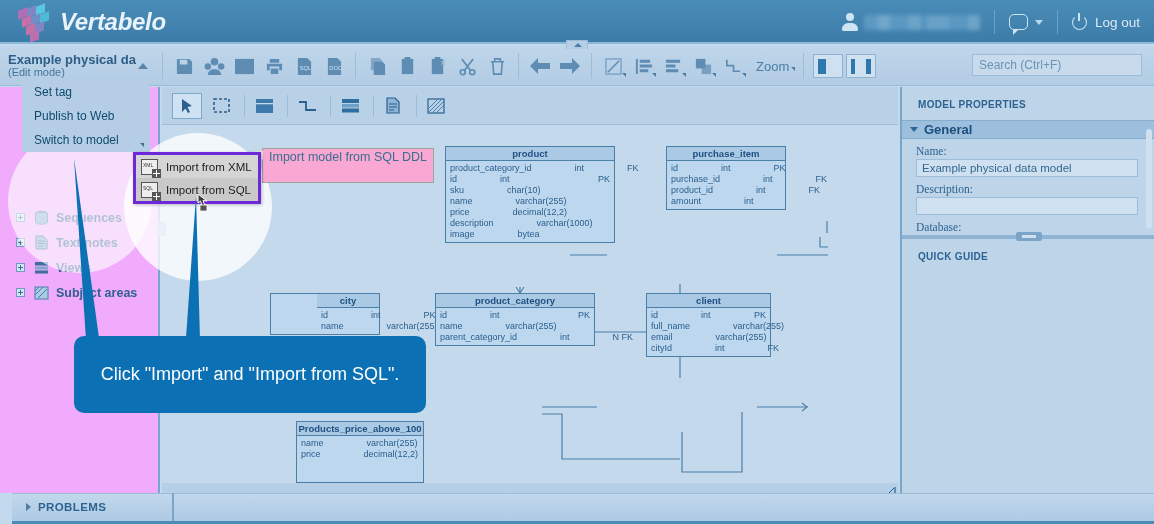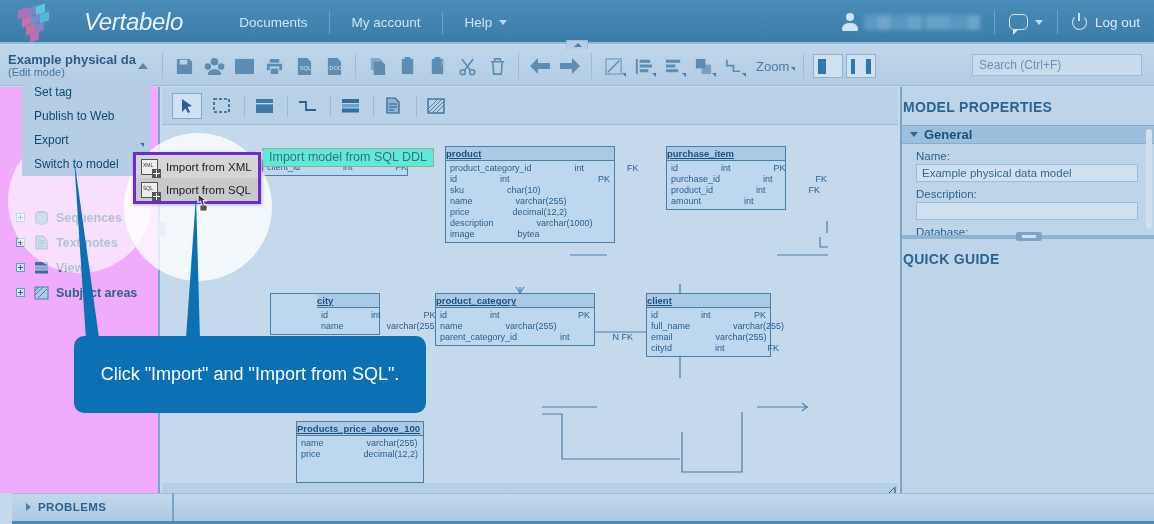--- a/index.html
+++ b/index.html
@@ -14,21 +14,21 @@
   
   #header{
     position:absolute; left:0; top:0; width:1154px; height:44px;
     background:linear-gradient(#4a8cb8,#3b7ba8);
     display:flex; align-items:center;
   }
   #header:after{content:"";position:absolute;left:0;bottom:0;width:100%;height:2px;background:#8fb9d6;}
   .logo-wrap{display:flex;align-items:center;margin-left:14px;}
   .logo-mark{width:38px;height:34px;position:relative;margin-right:8px;}
   .logo-mark i{position:absolute;display:block;width:9px;height:9px;transform:skewY(-20deg);}
-  .brand{color:#e8f2fa;font-size:24px;font-weight:normal;font-style:italic;letter-spacing:-.3px;margin-left:24px;}
+  .brand{color:#e8f2fa;font-size:24px;font-weight:bold;font-style:italic;letter-spacing:-.3px;}
   .nav{display:flex;align-items:center;margin-left:34px;height:26px;}
   .nav a{color:#cfe4f3;font-size:13.5px;text-decoration:none;padding:0 22px;position:relative;}
   .nav a+a:before{content:"";position:absolute;left:0;top:-3px;height:22px;width:1px;background:#6ba2c6;}
   .caret{display:inline-block;width:0;height:0;border-left:4px solid transparent;border-right:4px solid transparent;border-top:5px solid #bcd9ec;margin-left:7px;vertical-align:2px;}
   .hdr-right{margin-left:auto;display:flex;align-items:center;height:30px;padding-right:14px;}
   .usr-ico{width:16px;height:18px;position:relative;margin-right:6px;}
   .usr-ico b{position:absolute;left:4px;top:0;width:8px;height:8px;border-radius:50%;background:#cfe4f3;}
   .usr-ico i{position:absolute;left:0;bottom:0;width:16px;height:8px;border-radius:8px 8px 2px 2px;background:#cfe4f3;}
   .blurred{width:116px;height:15px;background:
      linear-gradient(90deg,#5f9cc4 0 14px,#74a9cd 14px 26px,#5d9ac2 26px 44px,#6ea5ca 44px 58px,
@@ -72,38 +72,38 @@
 
   
   #canvas{position:absolute;left:162px;top:87px;width:736px;height:406px;background:#c5d9ec;overflow:hidden;}
   #canvastools{position:absolute;left:0;top:0;width:736px;height:38px;background:#b9d1e7;border-bottom:1px solid #9dbcd8;display:flex;align-items:center;padding-left:10px;}
   .ctool{width:30px;height:26px;margin-right:4px;display:flex;align-items:center;justify-content:center;border:1px solid transparent;}
   .ctool.sel{background:#cfe2f3;border-color:#7fa9cb;}
   .cs{width:1px;height:22px;background:#9dbcd8;margin:0 4px;}
 
   
   .dbtable{position:absolute;border:1px solid #4a7fa8;background:#bdd7ee;}
-  .dbhdr{height:14px;background:#a9c9e4;border-bottom:1px solid #4a7fa8;text-align:left;color:#1f5080;font-size:9.5px;font-weight:bold;line-height:13px;text-decoration:underline;}
+  .dbhdr{height:14px;background:#a9c9e4;border-bottom:1px solid #4a7fa8;text-align:center;color:#1f5080;font-size:9.5px;font-weight:bold;line-height:13px;}
   .dbrow{display:flex;height:11px;font-size:9px;color:#2a5f8e;line-height:11px;padding:0 4px;gap:43px;}
   .c1{flex:1;white-space:nowrap;}
   .c2{width:72px;white-space:nowrap;}
   .c3{width:26px;text-align:right;white-space:nowrap;}
   .dbbody{padding:2px 0;}
   .vwempty{height:20px;}
   svg.links{position:absolute;left:0;top:0;width:736px;height:406px;pointer-events:none;}
   .scroll-h{position:absolute;left:0;bottom:0;height:10px;width:736px;background:#b5cfe6;}
   .corner{position:absolute;right:2px;bottom:1px;width:10px;height:10px;}
 
   
   #rightpanel{position:absolute;left:900px;top:87px;width:254px;height:406px;background:#bdd4e9;border-left:2px solid #7ba5c8;}
-  .rp-title{color:#2d6391;font-size:14px;font-weight:bold;padding:12px 0 10px 1px;letter-spacing:.3px;}
+  .rp-title{color:#2d6391;font-size:10px;font-weight:bold;padding:12px 0 10px 16px;letter-spacing:.3px;}
   .rp-sec{background:#9cbfdd;border-top:1px solid #86acce;border-bottom:1px solid #86acce;height:19px;display:flex;align-items:center;padding-left:8px;}
   .rp-sec span{color:#1d4f7c;font-size:13px;font-weight:bold;}
   .rp-arrow{width:0;height:0;border-left:4px solid transparent;border-right:4px solid transparent;border-top:5px solid #2d6391;margin-right:6px;}
-  .rp-lbl{color:#2f6290;font-size:11.5px;padding:6px 16px 2px 14px;}
+  .rp-lbl{color:#2f6290;font-size:11.5px;padding:6px 16px 2px 14px;font-family:Liberation Serif, serif;}
   .rp-inp{margin:0 16px 0 14px;height:18px;background:#cfe0f0;border:1px solid #9cbdd9;color:#35688f;font-size:11.5px;line-height:17px;padding:0 5px;}
   .rp-split{position:absolute;left:0;top:148px;width:254px;height:4px;background:#8fb3d2;}
   .rp-grip{position:absolute;left:114px;top:-3px;width:26px;height:9px;background:#7ba5c8;border-radius:2px;}
   .rp-grip:after{content:"";position:absolute;left:6px;top:3px;width:14px;height:3px;background:#cfe0f0;}
   .rp-scroll{position:absolute;right:2px;top:42px;width:6px;height:100px;background:#cfe0f0;border-radius:3px;}
 
   
   #footer{position:absolute;left:12px;top:493px;width:1148px;height:31px;background:linear-gradient(#c2d8ec,#abc8e3);}
   #footer:before{content:"";position:absolute;left:0;top:0;width:1154px;height:1px;background:#9dbcd8;}
   #footer:after{content:"";position:absolute;left:0;bottom:0;width:1154px;height:3px;background:#4a8cb8;}
@@ -118,21 +118,21 @@
   .mi.hl{background:#a8c5de;}
   .mi .sub-arr{position:absolute;right:6px;bottom:5px;width:0;height:0;border-left:4px solid transparent;border-top:4px solid #3b6e99;}
   #submenu{position:absolute;left:133px;top:152px;width:128px;background:#d5d5d5;border:3px solid #6d28d9;z-index:32;box-shadow:1px 1px 3px rgba(0,0,0,.25);}
   .smi{height:23px;display:flex;align-items:center;padding-left:5px;color:#222;font-size:11.5px;}
   .smi.hl{background:#c9c9c9;}
   .smi .fico{width:17px;height:16px;border:1.4px solid #555;margin-right:8px;position:relative;background:#eee;}
   .smi .fico em{position:absolute;left:1px;top:2px;font-style:normal;font-size:5px;color:#333;font-family:"Liberation Sans",sans-serif;}
   .smi .fico b{position:absolute;right:-4px;bottom:-4px;width:9px;height:9px;background:#555;}
   .smi .fico b:before{content:"";position:absolute;left:1px;top:4px;width:7px;height:1.5px;background:#fff;}
   .smi .fico b:after{content:"";position:absolute;left:3.7px;top:1px;width:1.5px;height:7px;background:#fff;}
-  #tooltip{position:absolute;left:262px;top:148px;height:19px;background:#5eead4;border:1px solid #9aa79a;color:#3b6e8c;font-size:12.5px;line-height:17px;padding:0 6px;z-index:31;}
+  #tooltip{position:absolute;left:262px;top:148px;height:35px;background:#f9a8d4;border:1px solid #9aa79a;color:#3b6e8c;font-size:12.5px;line-height:17px;padding:0 6px;z-index:31;}
   #tooltip:before{content:"";position:absolute;left:-9px;top:2px;border-top:9px solid #e8e6cf;border-left:9px solid transparent;}
   #cursor{position:absolute;left:194px;top:193px;z-index:40;}
 
   
   #spot{position:absolute;left:8px;top:129px;width:144px;height:144px;border-radius:50%;background:rgba(255,255,255,.62);z-index:25;pointer-events:none;}
   #spot2{position:absolute;left:124px;top:133px;width:148px;height:148px;border-radius:50%;background:rgba(255,255,255,.78);z-index:25;pointer-events:none;}
 
   
   #callout{position:absolute;left:74px;top:336px;width:352px;height:77px;background:#0b70b4;border-radius:10px;z-index:45;display:flex;align-items:center;justify-content:center;}
   #callout p{margin:0;color:#fff;font-size:18px;text-align:center;line-height:1.35;padding:0 22px;}
@@ -148,25 +148,20 @@
         <i style="left:13px;top:2px;background:#7e86c4;"></i>
       <i style="left:22px;top:0px;background:#57c8df;"></i>
         <i style="left:8px;top:12px;background:#c86fa8;"></i>
       <i style="left:17px;top:10px;background:#6f8fcb;"></i>
         <i style="left:26px;top:8px;background:#4fb9d8;"></i>
       <i style="left:12px;top:20px;background:#c470a5;"></i>
         <i style="left:21px;top:18px;background:#7f86c4;"></i>
       <i style="left:16px;top:27px;background:#b96fb0;"></i>
     </div>
     <div class="brand">Vertabelo</div>
-  </div>
-  <div class="nav">
-    <a href="#">Documents</a>
-    <a href="#">My account</a>
-    <a href="#"><span>Help</span><span class="caret"></span></a>
   </div>
   <div class="hdr-right">
     <div class="usr-ico">
         <b></b>
         <i></i>
       </div>
     <div class="blurred"></div>
     <div class="sep-v"></div>
     <div class="chat-ico"></div>
     <span class="caret"></span>
@@ -612,24 +607,20 @@
 <div id="spot2"></div>
 
 <div id="mainmenu">
   <div class="mi">
       <span>Set tag</span>
     </div>
   <div class="mi">
       <span>Publish to Web</span>
     </div>
   <div class="mi">
-      <span>Export</span>
-      <span class="sub-arr"></span>
-    </div>
-  <div class="mi">
       <span>Switch to model</span>
       <span class="sub-arr"></span>
     </div>
 </div>
 
 <div id="submenu">
   <div class="smi">
     <span class="fico">
         <em>XML</em>
         <b></b>

